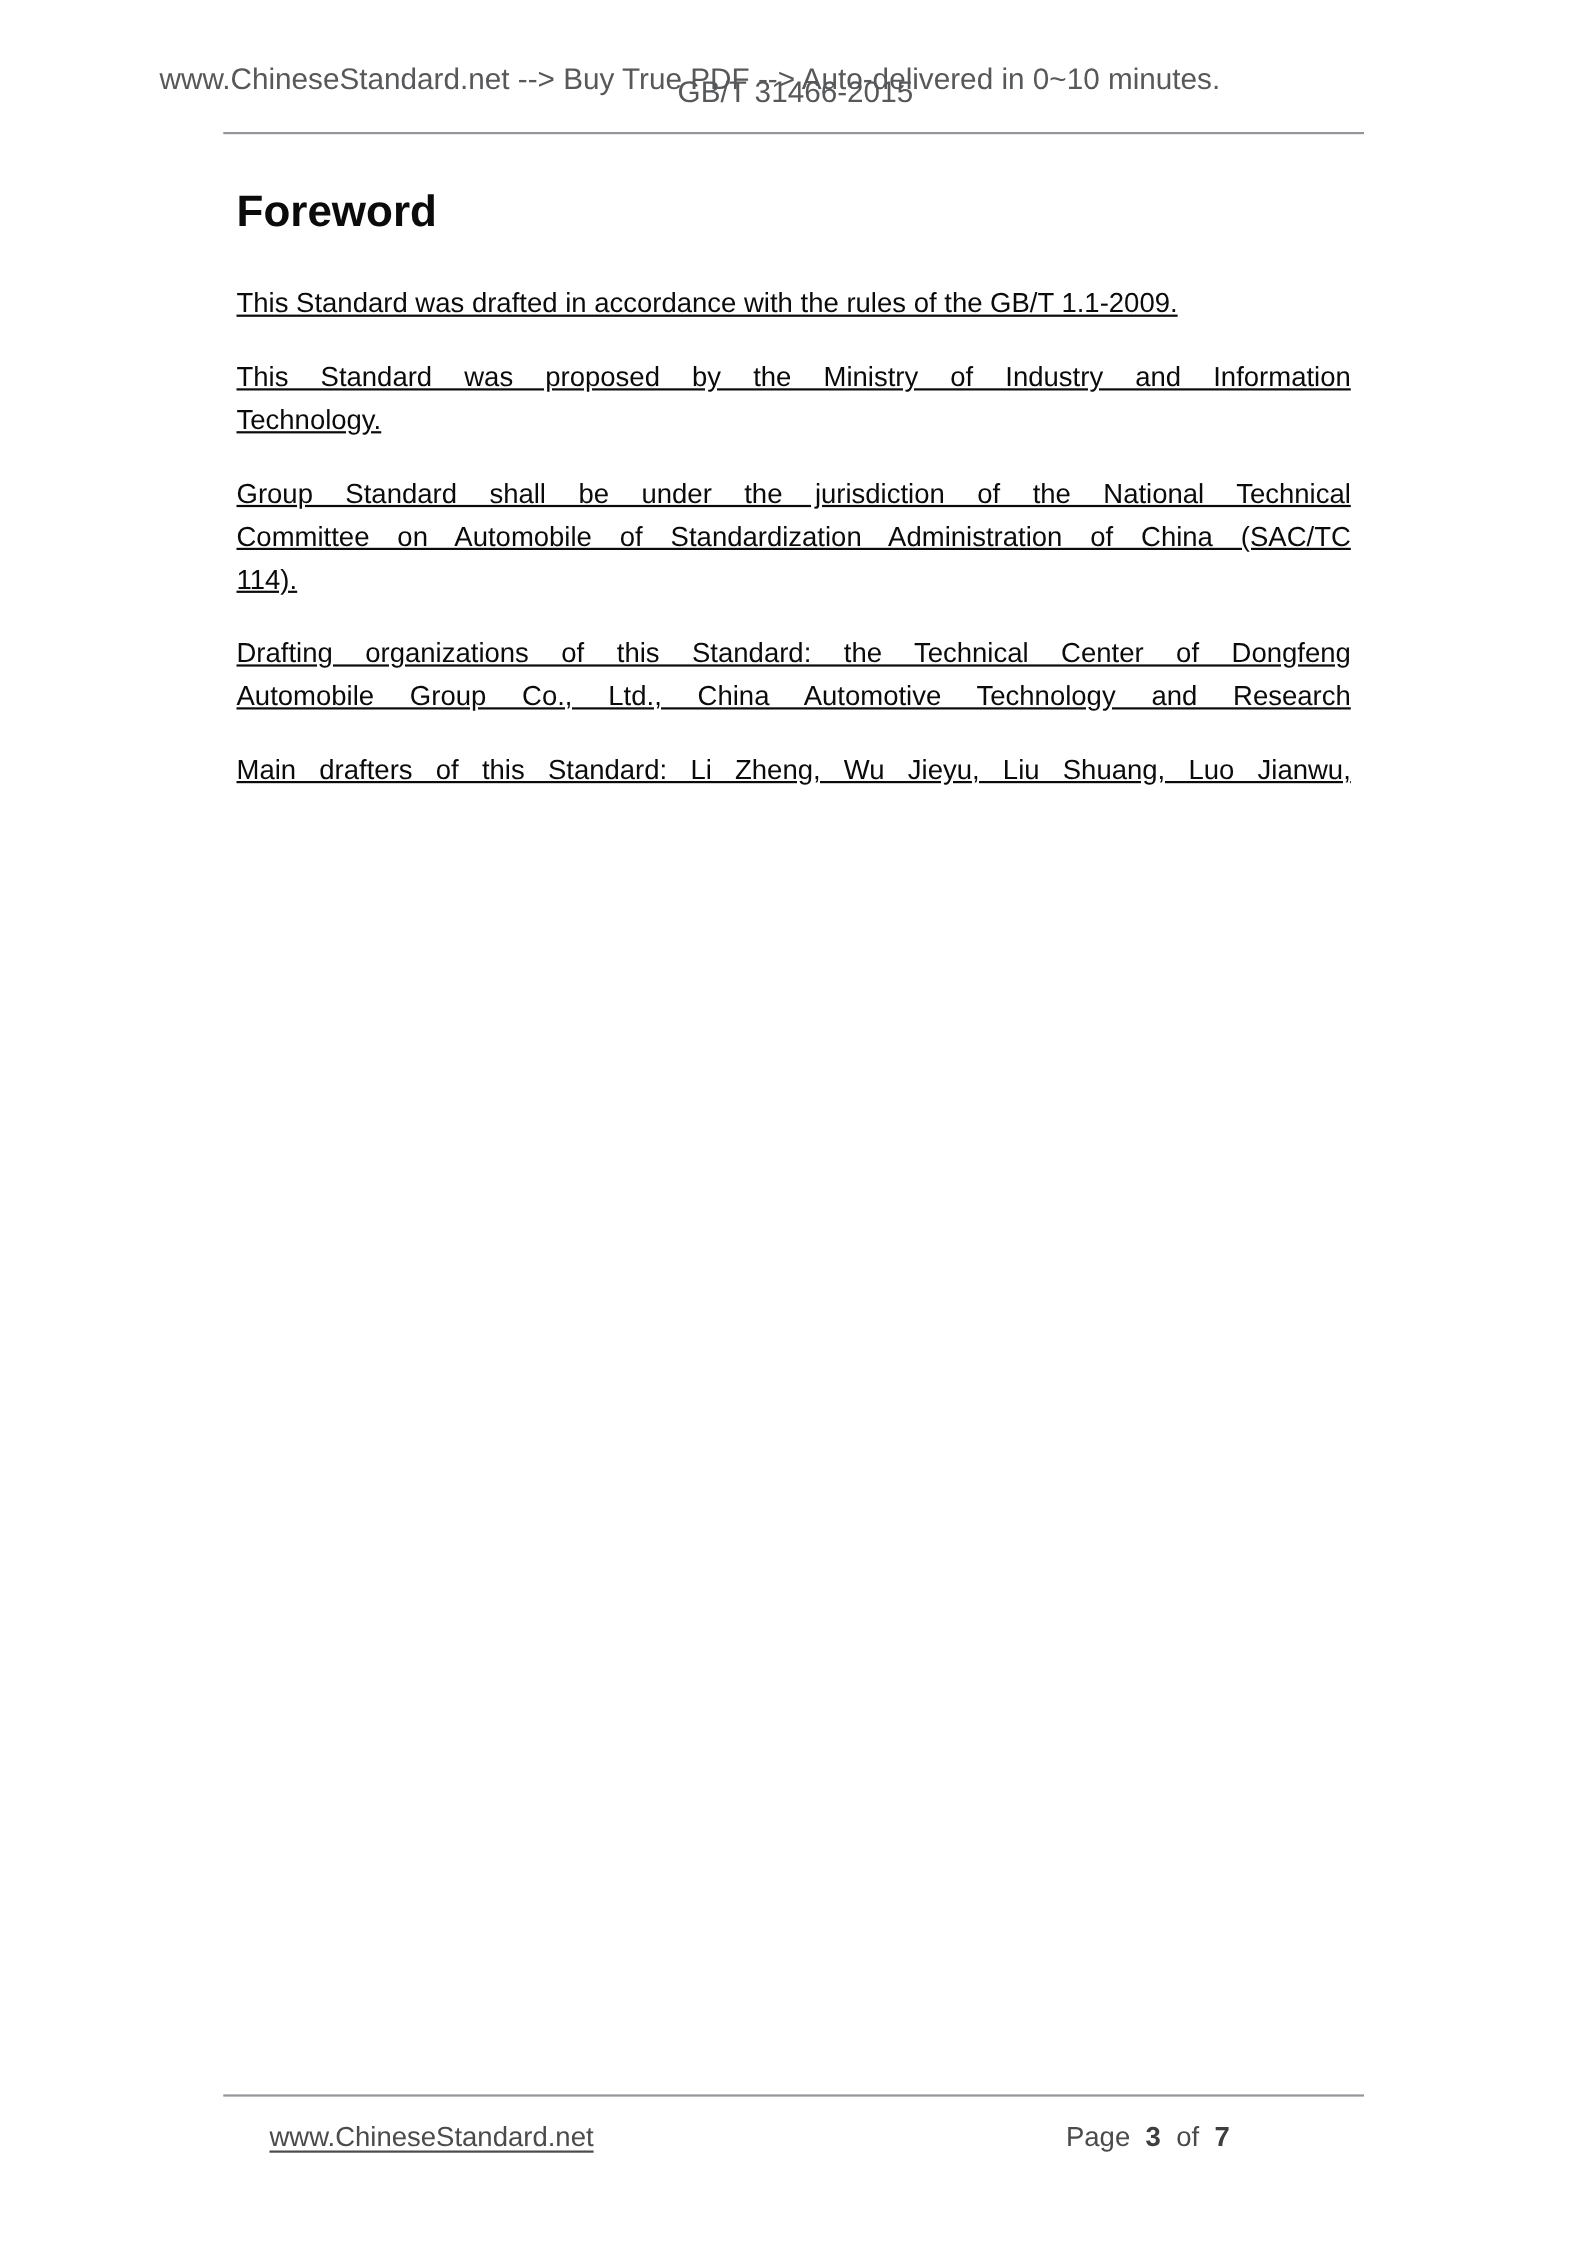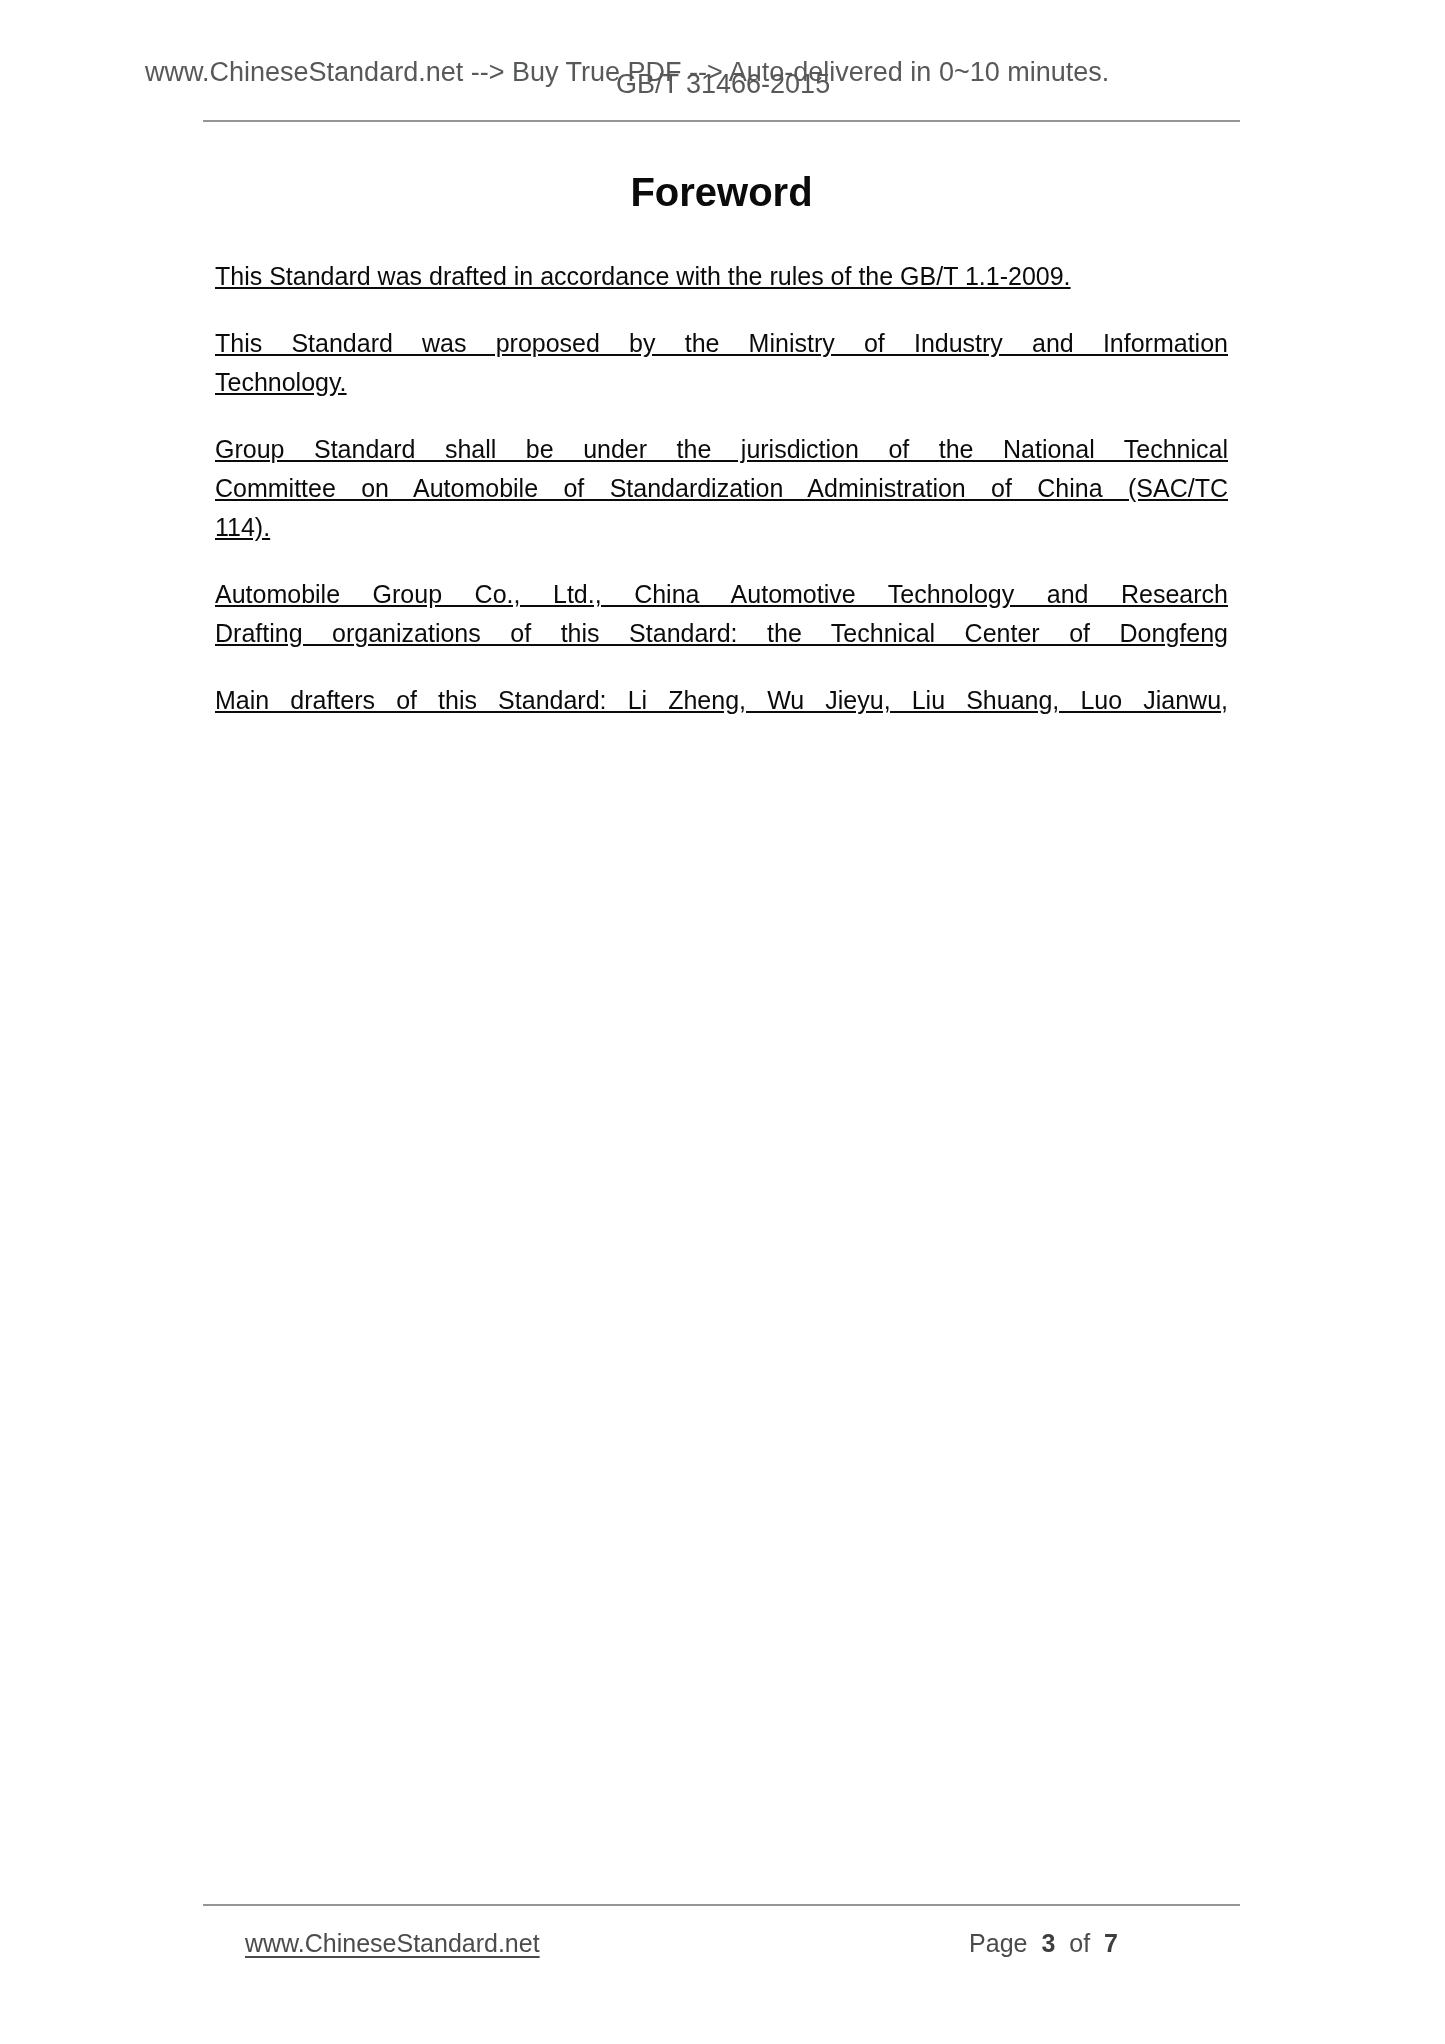--- a/index.html
+++ b/index.html
@@ -41,21 +41,20 @@
   }
   .rule.header-rule { top: 120px; }
   .rule.footer-rule { top: 1904px; }
 
   
   .doc-title {
     position: absolute;
     left: 215px;
     top: 170px;
     width: 1013px;
-    text-align: center;
     font-size: 40px;
     line-height: 44px;
     font-weight: bold;
     color: #0b0b0b;
   }
 
   
   .body-col {
     position: absolute;
     left: 215px;
@@ -124,22 +123,22 @@
       <div class="text-line">Technology.</div>
     </div>
 
     <div class="paragraph">
       <div class="text-line just">Group Standard shall be under the jurisdiction of the National Technical</div>
       <div class="text-line just">Committee on Automobile of Standardization Administration of China (SAC/TC</div>
       <div class="text-line">114).</div>
     </div>
 
     <div class="paragraph">
+      <div class="text-line just">Drafting organizations of this Standard: the Technical Center of Dongfeng</div>
       <div class="text-line just">Automobile Group Co., Ltd., China Automotive Technology and Research</div>
-      <div class="text-line just">Drafting organizations of this Standard: the Technical Center of Dongfeng</div>
     </div>
 
     <div class="paragraph">
       <div class="text-line just">Main drafters of this Standard: Li Zheng, Wu Jieyu, Liu Shuang, Luo Jianwu,</div>
     </div>
 
   </div>
 
   <div class="rule footer-rule"></div>
 

